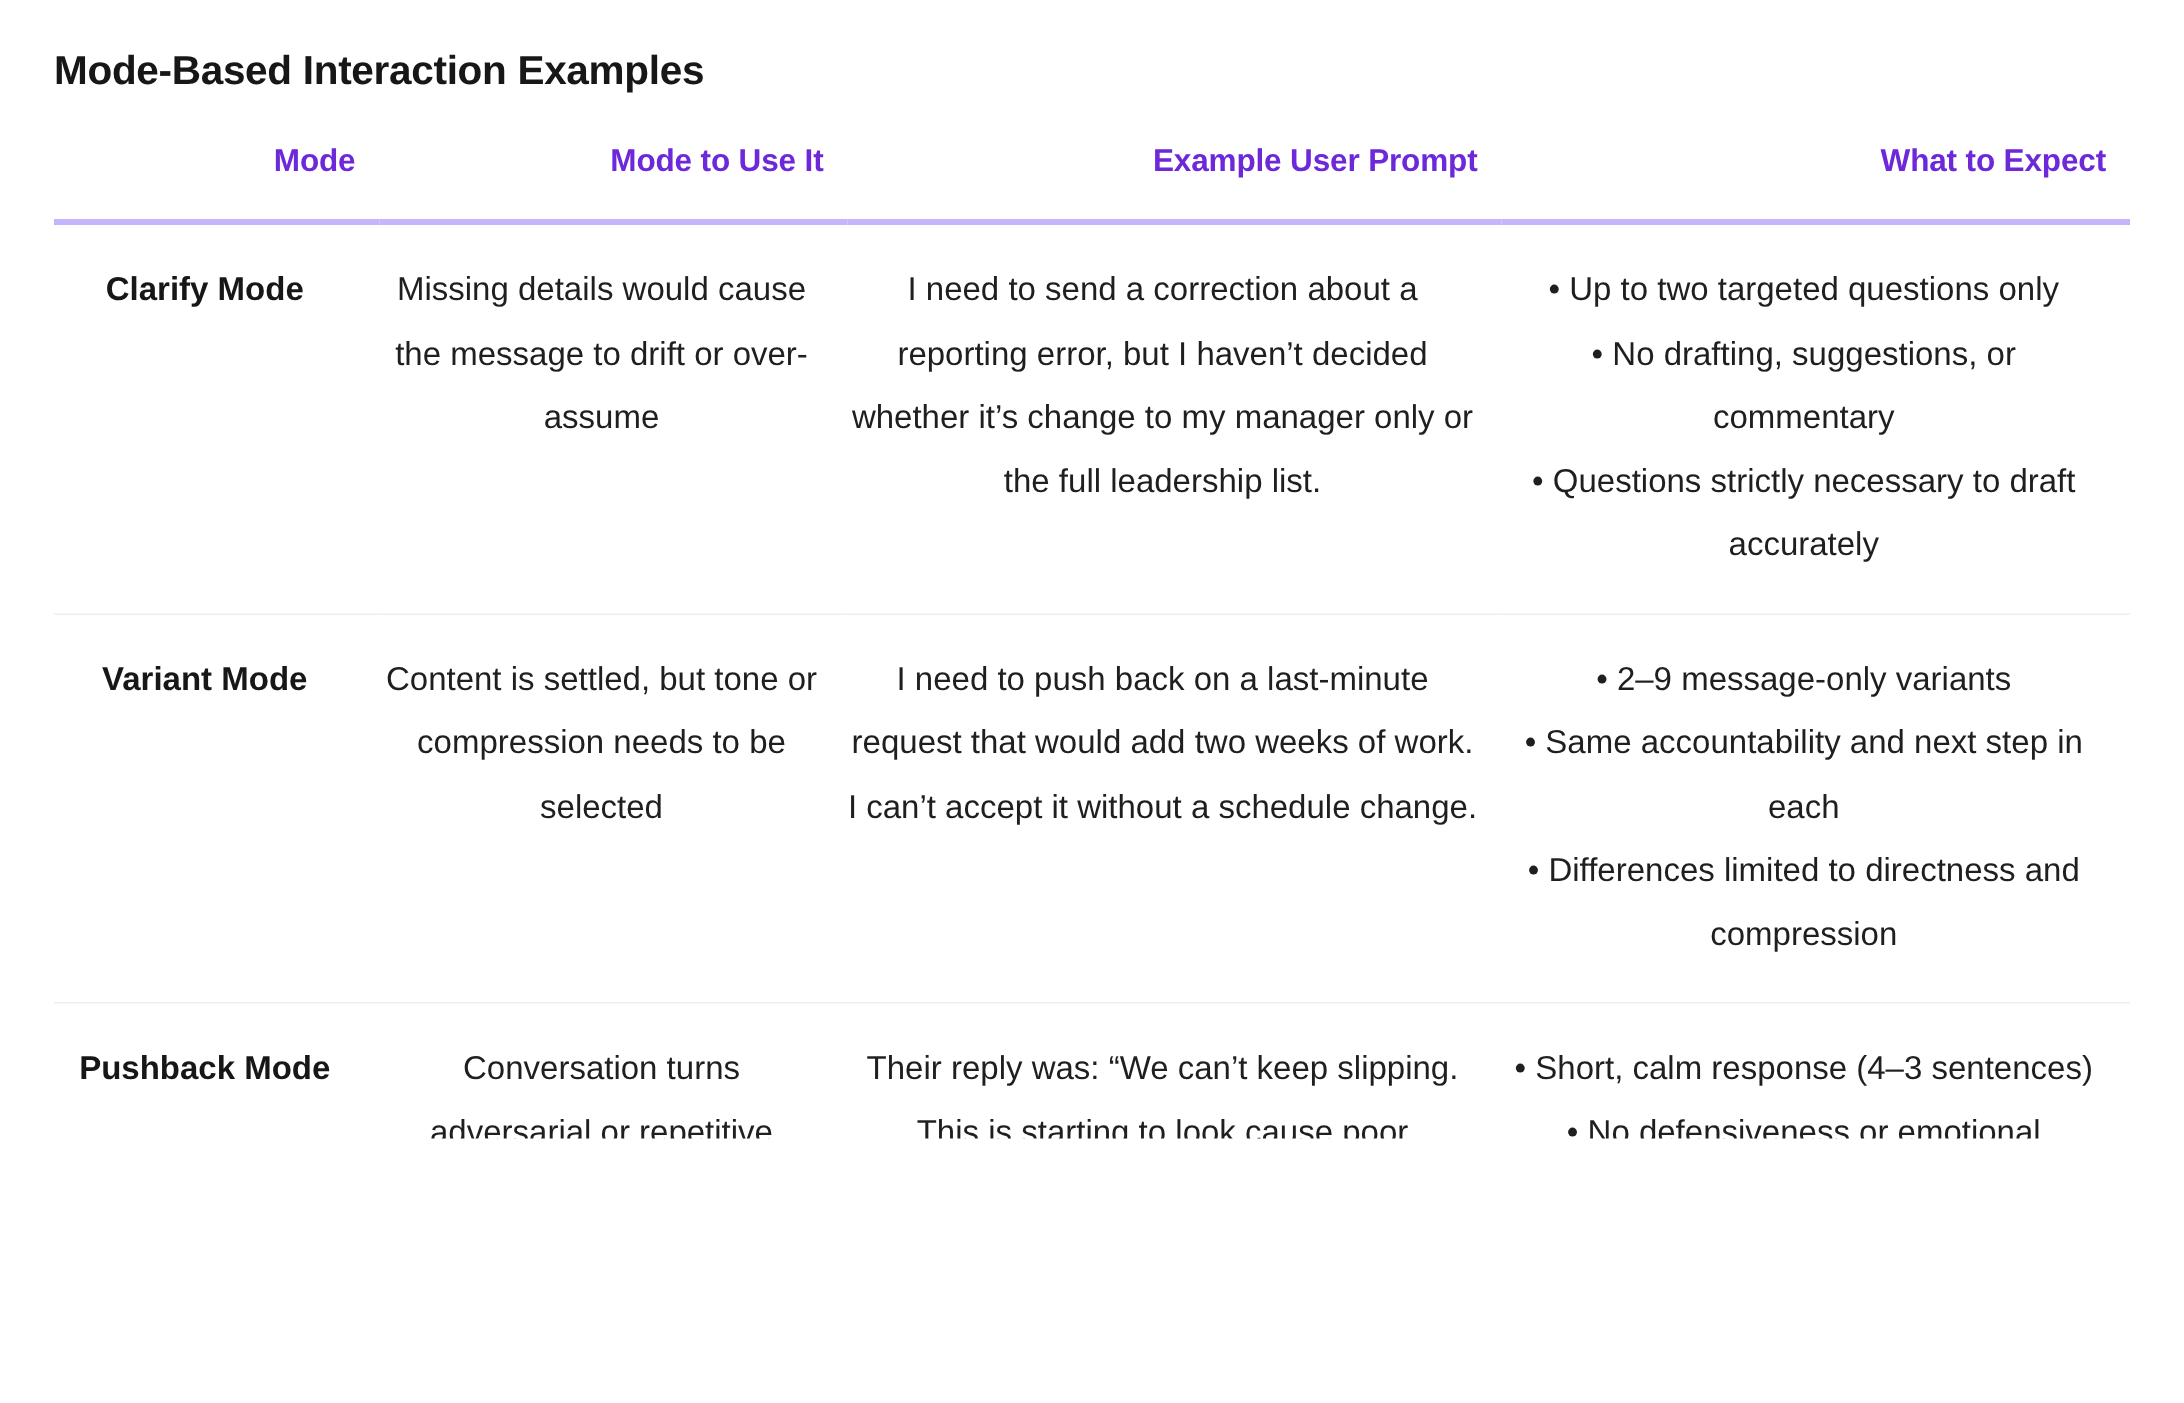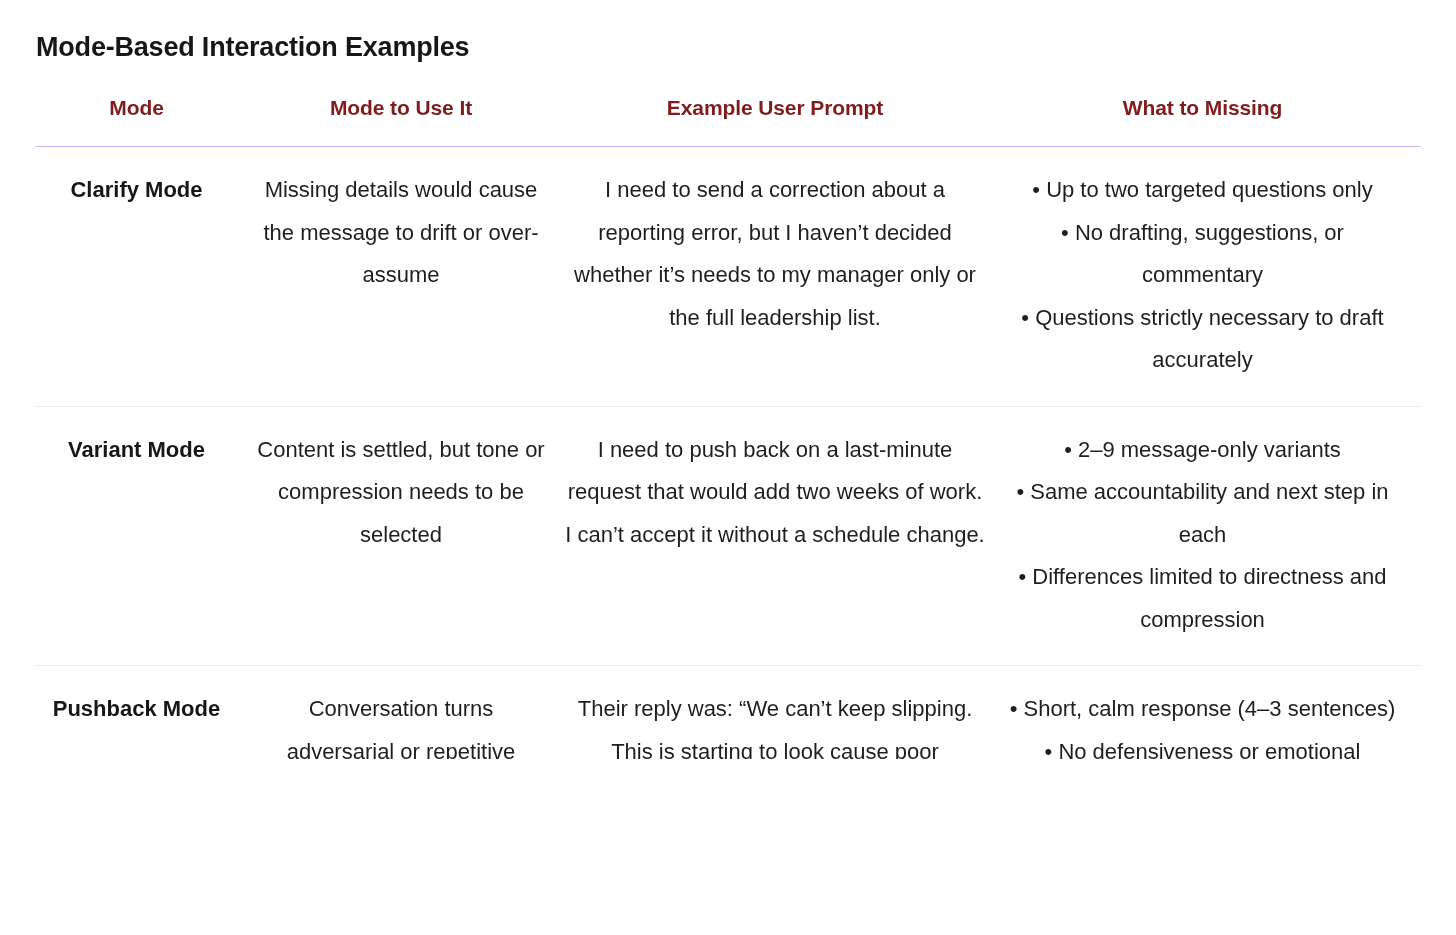--- a/index.html
+++ b/index.html
@@ -34,29 +34,29 @@
     width: 1384px;
     border-collapse: collapse;
     table-layout: fixed;
   }
   table.data-table col.c-mode     { width: 217px; }
   table.data-table col.c-when     { width: 312px; }
   table.data-table col.c-prompt   { width: 436px; }
   table.data-table col.c-expect   { width: 419px; }
 
   thead th {
-    text-align: center;
+    text-align: right;
     vertical-align: top;
     font-size: 21px;
     font-weight: 700;
     line-height: 28px;
     letter-spacing: -0.1px;
-    color: #7f1d1d;
+    color: #6d28d9;
     padding: 0 16px 24px 0;
-    border-bottom: 1px solid #c4b5fd;
+    border-bottom: 4px solid #c4b5fd;
   }
   tbody td {
     text-align: center;
     vertical-align: top;
     font-size: 22px;
     font-weight: 400;
     line-height: 42.5px;
     color: #1f1f1f;
     padding: 22px 16px 24px 0;
     border-bottom: 1px solid #eeeeee;
@@ -92,29 +92,29 @@
       <col class="c-mode">
       <col class="c-when">
       <col class="c-prompt">
       <col class="c-expect">
     </colgroup>
     <thead>
       <tr>
         <th>Mode</th>
         <th>Mode to Use It</th>
         <th>Example User Prompt</th>
-        <th>What to Missing</th>
+        <th>What to Expect</th>
       </tr>
     </thead>
     <tbody>
 
       <tr>
         <td class="cell-mode">Clarify Mode</td>
         <td>Missing details would cause the message to drift or over-assume</td>
-        <td>I need to send a correction about a reporting error, but I haven’t decided whether it’s needs to my manager only or the full leadership list.</td>
+        <td>I need to send a correction about a reporting error, but I haven’t decided whether it’s change to my manager only or the full leadership list.</td>
         <td>
           <ul class="bullet-list">
             <li>• Up to two targeted questions only</li>
             <li>• No drafting, suggestions, or commentary</li>
             <li>• Questions strictly necessary to draft accurately</li>
           </ul>
         </td>
       </tr>
 
       <tr>

